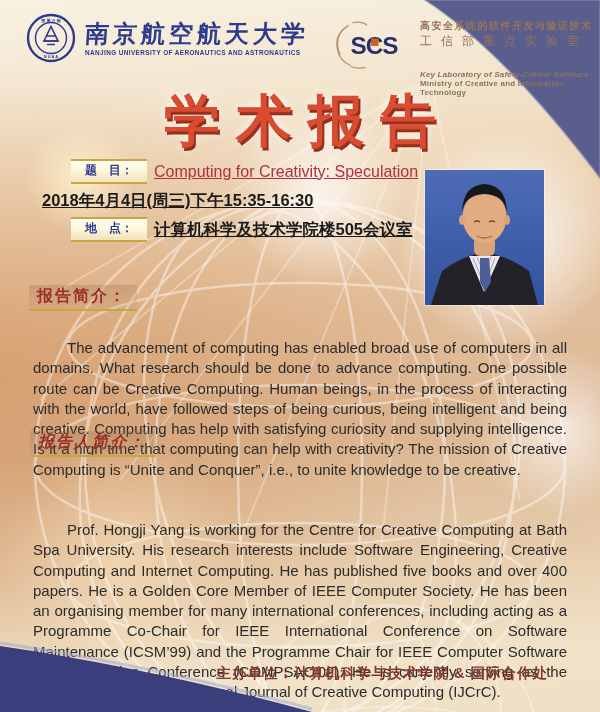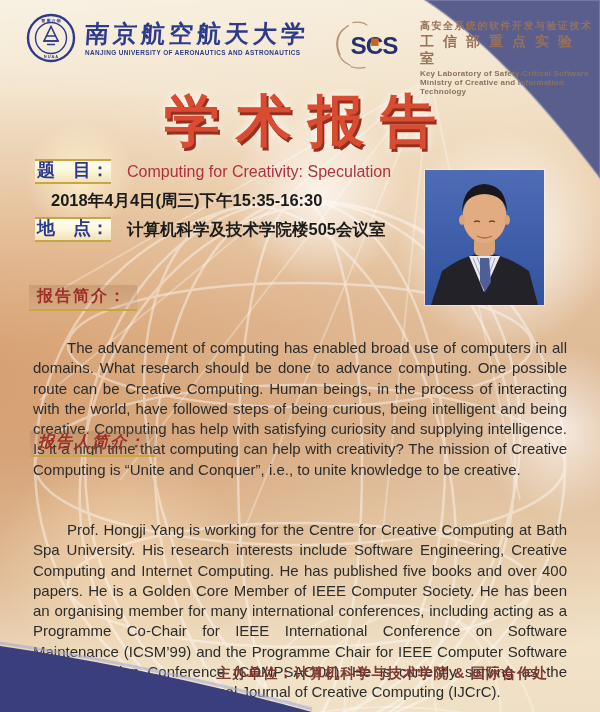--- a/index.html
+++ b/index.html
@@ -17,44 +17,44 @@
   }
   .abs{position:absolute;}
   svg{display:block;}
 
   
   .hdr-left{left:26px;top:13px;display:flex;align-items:center;gap:9px;}
   .uni-text .cn{font-size:24px;font-weight:900;color:#2e3a8c;letter-spacing:4px;transform:skewX(-4deg);line-height:26px;}
   .uni-text .en{font-size:6.4px;font-weight:bold;color:#2e3a8c;letter-spacing:.4px;margin-top:2px;}
   .hdr-right{left:330px;top:18px;display:flex;align-items:flex-start;gap:4px;z-index:3;}
   .lab-text .cn1{font-size:10px;font-weight:bold;color:#97715a;letter-spacing:1.5px;line-height:15px;}
-  .lab-text .cn2{font-size:14px;font-weight:bold;color:#97715a;letter-spacing:9px;line-height:17px;}
+  .lab-text .cn2{font-size:12px;font-weight:normal;color:#97715a;letter-spacing:9px;line-height:17px;}
   .lab-text .en1,.lab-text .en2{font-size:8px;font-weight:bold;color:#8a7262;line-height:9px;letter-spacing:.2px;}
-  .lab-text .en1{margin-top:2px;}
+  .lab-text .en1{margin-top:20px;font-style:italic;}
 
   
   .shape{left:0;top:0;z-index:1;pointer-events:none;}
   .shape-bottom{left:0;top:0;z-index:4;pointer-events:none;}
 
   
   .globe{left:0;top:0;z-index:0;pointer-events:none;}
 
   
   .main-title{left:0;top:84px;width:600px;text-align:center;z-index:3;
     font-size:56px;font-weight:900;color:#d94c31;letter-spacing:16px;text-indent:16px;
     text-shadow:2px 3px 0 #96301e, 0 0 10px rgba(255,255,255,.95);}
 
   
   .info{left:35px;top:161px;z-index:3;width:390px;}
   .row{display:flex;align-items:center;margin-bottom:8px;height:21px;}
   .chip{width:76px;height:21px;line-height:19px;text-align:center;flex:none;
     background:linear-gradient(180deg,#fffdf0 0%,#fdf7dd 45%,#f1e2ba 100%);
     border-top:2px solid #c9a63f;border-bottom:2px solid #c9a63f;
-    color:#2c3a8e;font-weight:bold;font-size:18px;}
-  .val{margin-left:16px;white-space:nowrap;}
+    color:#2c3a8e;font-weight:bold;font-size:12px;margin-left:36px;}
+  .val{margin-left:7px;white-space:nowrap;text-decoration:underline;}
   .val-red{color:#ae3240;font-size:16px;}
   .val-dark{color:#1b1b1b;font-size:16.5px;font-weight:bold;}
 
   
   .photo{left:425px;top:170px;z-index:3;width:119px;height:135px;box-shadow:0 0 0 1px rgba(255,255,255,.35);}
 
   
   .sec-head{z-index:3;display:inline-block;padding:1px 10px 2px 8px;
     background:linear-gradient(180deg,rgba(150,108,76,.28),rgba(150,108,76,.07));
     border-bottom:2px solid #c9a63f;color:#9c2f28;font-weight:bold;font-size:16px;letter-spacing:2px;}

